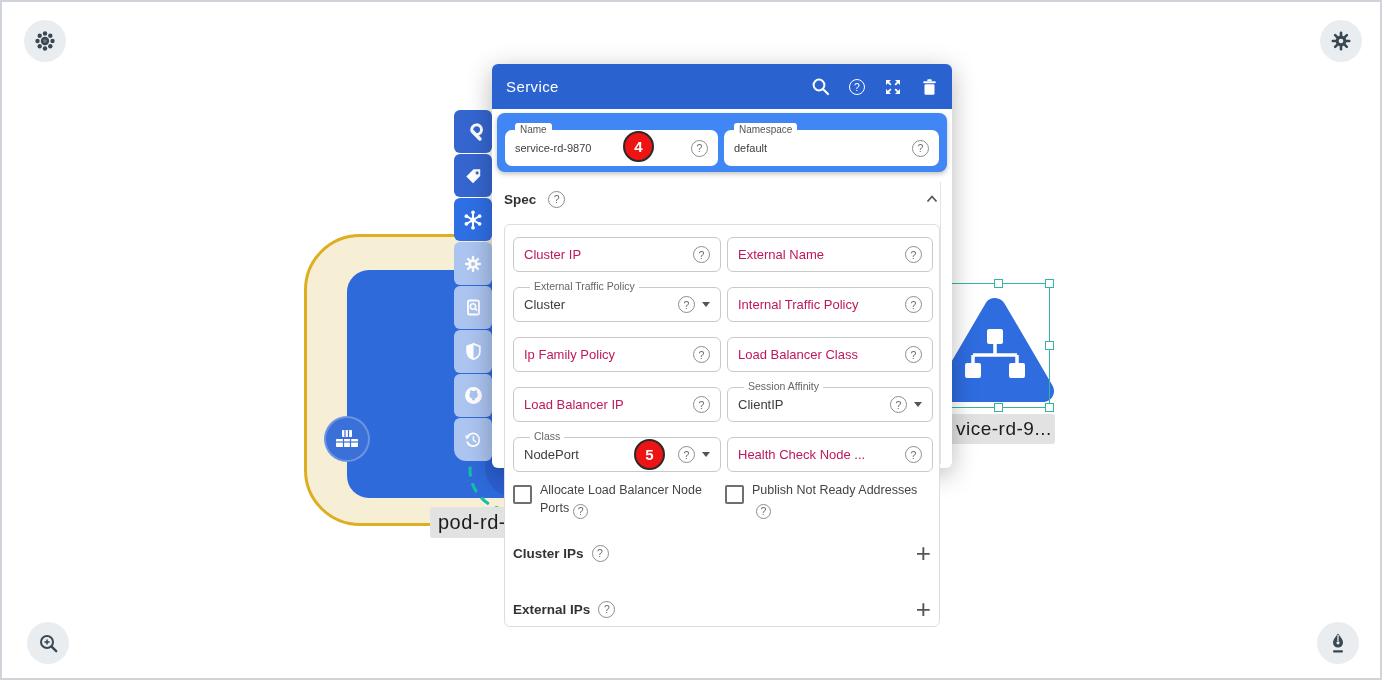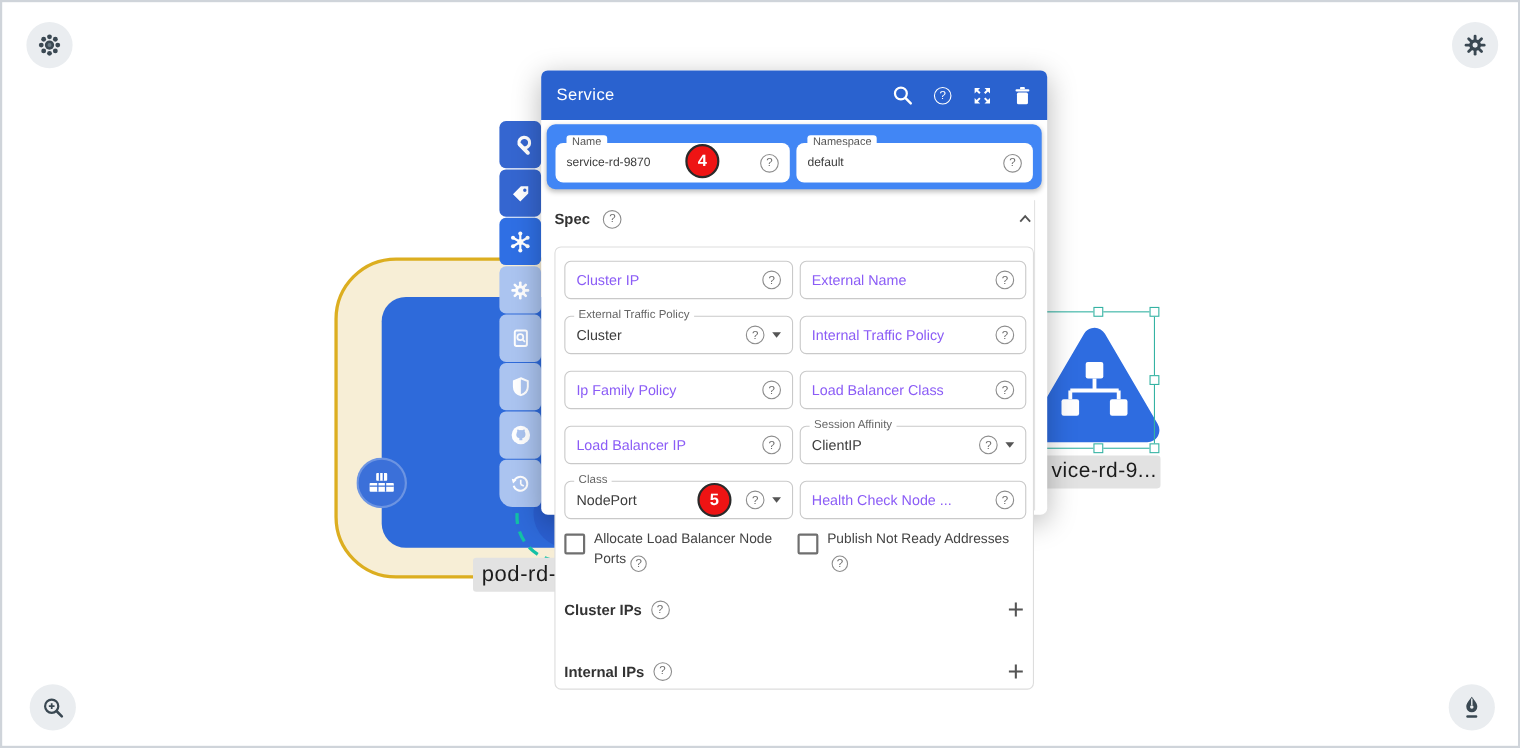--- a/index.html
+++ b/index.html
@@ -41,23 +41,23 @@
   .meta-label{position:absolute;top:-7px;left:10px;background:#fff;border-radius:3px 3px 0 0;padding:1px 5px;font-size:10px;color:#555;}
   .meta-val{flex:1;font-size:11px;color:#3d3d3d;white-space:nowrap;overflow:hidden;}
   .dlg-body{position:absolute;left:0;top:124px;width:100%;padding:0 12px;box-sizing:border-box;}
   .scroll-gutter{position:absolute;right:11px;top:118px;bottom:4px;width:1px;background:#e3e3e3;}
   .spec-head{display:flex;align-items:center;gap:12px;height:22px;margin:0 0 14px 0;}
   .spec-title,.list-title{font-size:13.5px;font-weight:bold;color:#333;}
   .spec-caret{margin-left:auto;}
   .spec-box{border:1px solid #ddd;border-radius:6px;height:403px;padding:12px 8px 0 8px;box-sizing:border-box;background:#fff;}
   .fgrid{display:grid;grid-template-columns:208px 206px;column-gap:6px;row-gap:15px;}
   .fld{position:relative;border:1px solid #c9c9c9;border-radius:6px;height:35px;display:flex;align-items:center;padding:0 10px;background:#fff;box-sizing:border-box;}
-  .fld .txt{flex:1;font-size:13px;color:#8b5cf6;white-space:nowrap;overflow:hidden;}
+  .fld .txt{flex:1;font-size:13px;color:#be185d;white-space:nowrap;overflow:hidden;}
   .fld.has-val .txt{color:#3d3d3d;}
-  .notch{position:absolute;top:-8px;left:8px;background:#fff;padding:0 4px;font-size:10.5px;color:#666;white-space:nowrap;}
+  .notch{position:absolute;top:-8px;left:16px;background:#fff;padding:0 4px;font-size:10.5px;color:#666;white-space:nowrap;}
   .q{width:17px;height:17px;border:1.5px solid #8d8d8d;border-radius:50%;display:inline-flex;align-items:center;justify-content:center;font-size:10.5px;color:#6d6d6d;flex:none;box-sizing:border-box;}
   .q::before{content:"?";}
   .q.inline{width:15px;height:15px;margin-left:4px;vertical-align:-3px;}
   .ddc{width:0;height:0;border-left:4.5px solid transparent;border-right:4.5px solid transparent;border-top:5.5px solid #555;margin-left:7px;flex:none;}
   .nbadge{position:absolute;top:1px;width:31px;height:31px;border-radius:50%;background:#ee1414;border:2px solid #2a2a2a;color:#fff;font-weight:bold;font-size:15px;display:flex;align-items:center;justify-content:center;box-sizing:border-box;z-index:2;}
   .cb-row{display:flex;margin-top:9px;}
   .cb-cell{display:flex;align-items:flex-start;gap:8px;width:207px;}
   .cb-cell + .cb-cell{margin-left:6px;}
   .cbox{width:15px;height:15px;border:2px solid #6f6f6f;border-radius:2px;margin-top:4px;flex:none;background:#fff;}
   .cb-text{font-size:12.5px;color:#444;line-height:1.45;}
@@ -318,21 +318,21 @@
             <span class="cb-text"><span>Publish Not Ready Addresses</span><span class="q inline"></span></span>
           </div>
         </div>
 
         <div class="list-row first">
           <span class="list-title">Cluster IPs</span>
           <span class="q"></span>
           <span class="plus"></span>
         </div>
         <div class="list-row second">
-          <span class="list-title">Internal IPs</span>
+          <span class="list-title">External IPs</span>
           <span class="q"></span>
           <span class="plus"></span>
         </div>
       </div>
     </div>
   </div>
 
   <div class="corner-btn" style="left:22px;top:18px;">
     <svg width="22" height="22" viewBox="0 0 22 22">
       <g fill="#3a4852">

